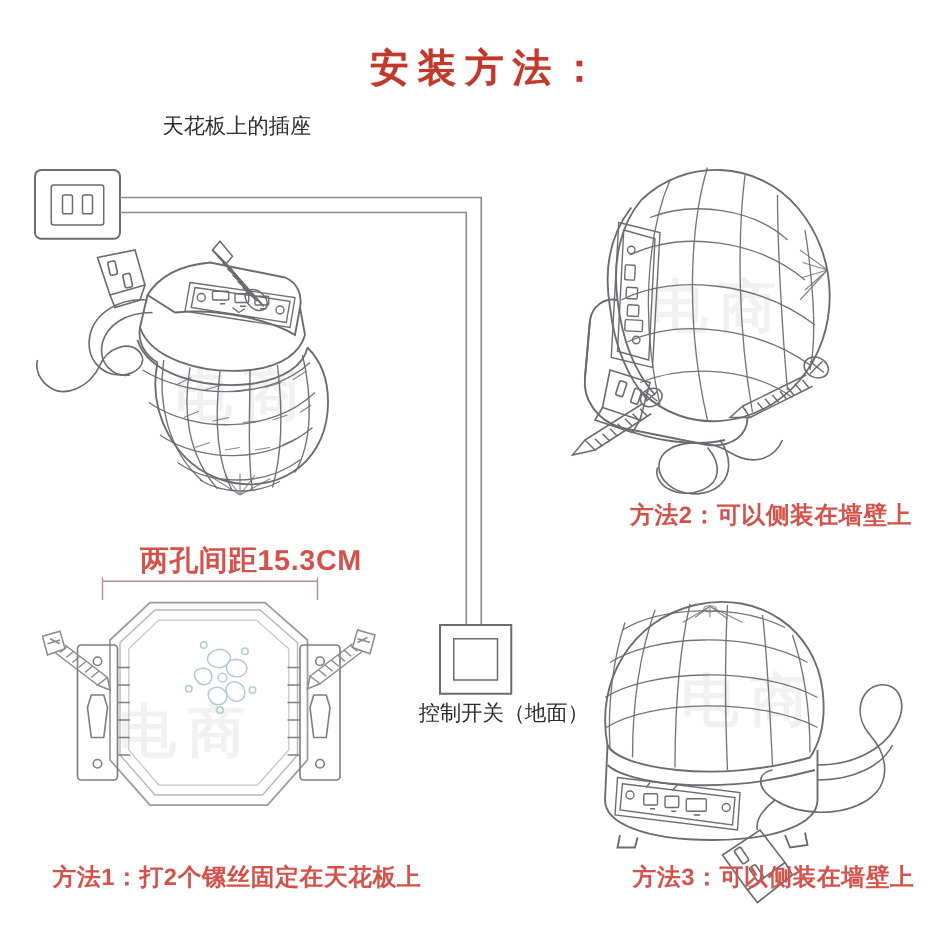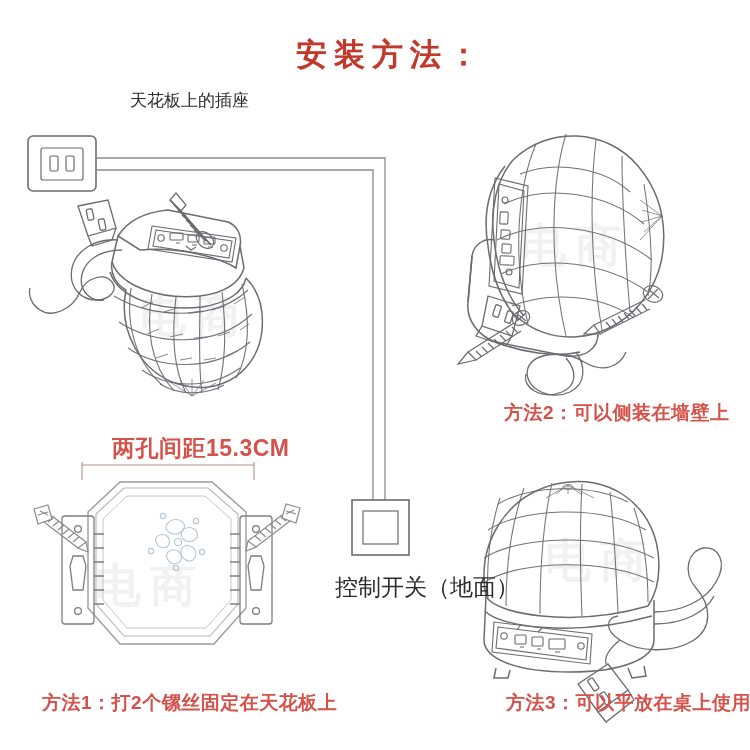--- a/index.html
+++ b/index.html
@@ -47,22 +47,22 @@
     letter-spacing: 0.5px;
   }
   .dim-label {
     left: 80px; top: 433px;
     font-size: 23px;
     font-weight: bold;
     color: #d4524a;
     letter-spacing: 0.5px;
   }
   .switch-label {
-    left: 303px; top: 572px;
-    font-size: 23px;
+    left: 303px; top: 560px;
+    font-size: 17px;
     color: #2b2b2b;
   }
   .method {
     font-size: 19px;
     font-weight: bold;
     color: #d4524a;
     letter-spacing: 0.5px;
   }
   .m1 { left: 10px; top: 690px; }
   .m2 { left: 472px; top: 400px; }
@@ -398,15 +398,15 @@
   <div class="lbl title">安装方法：</div>
 
   <div class="lbl socket-label">天花板上的插座</div>
 
   <div class="lbl dim-label">两孔间距15.3CM</div>
 
   <div class="lbl switch-label">控制开关（地面）</div>
 
   <div class="lbl method m1">方法1：打2个镙丝固定在天花板上</div>
   <div class="lbl method m2">方法2：可以侧装在墙壁上</div>
-  <div class="lbl method m3">方法3：可以平放在桌上使用</div>
+  <div class="lbl method m3">方法3：可以侧装在墙壁上</div>
 
 </div>
 
 </body></html>

